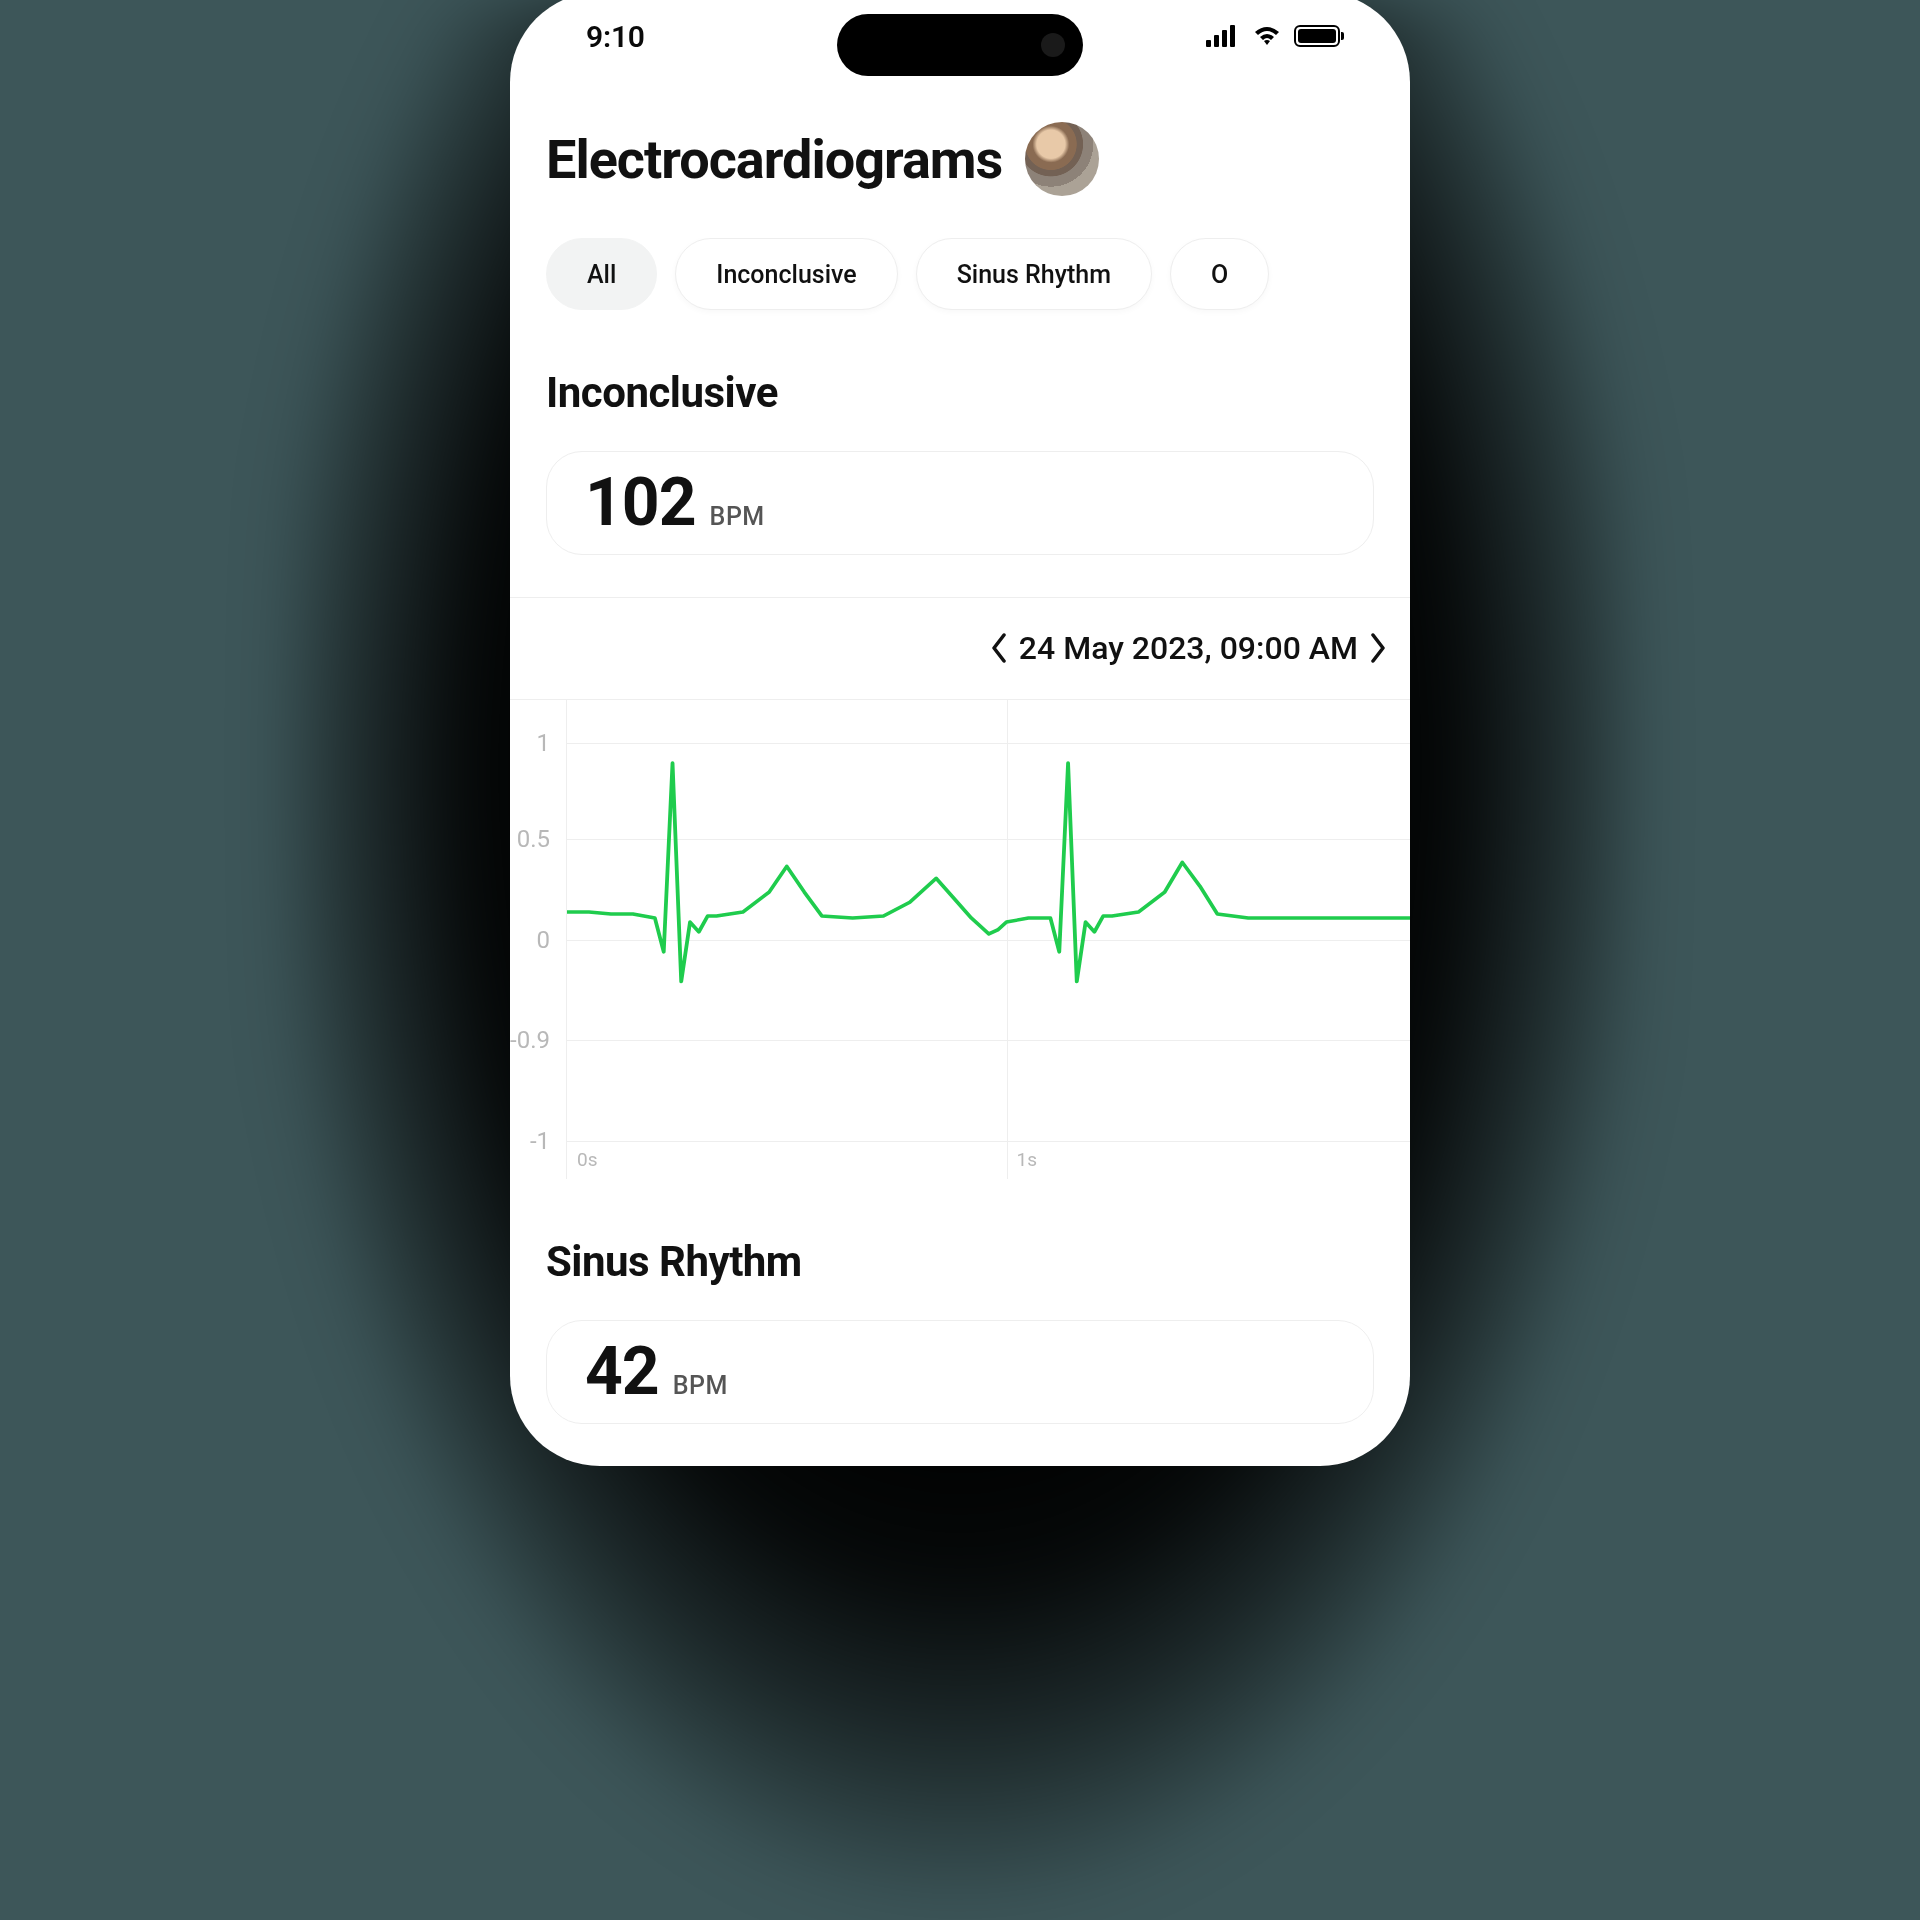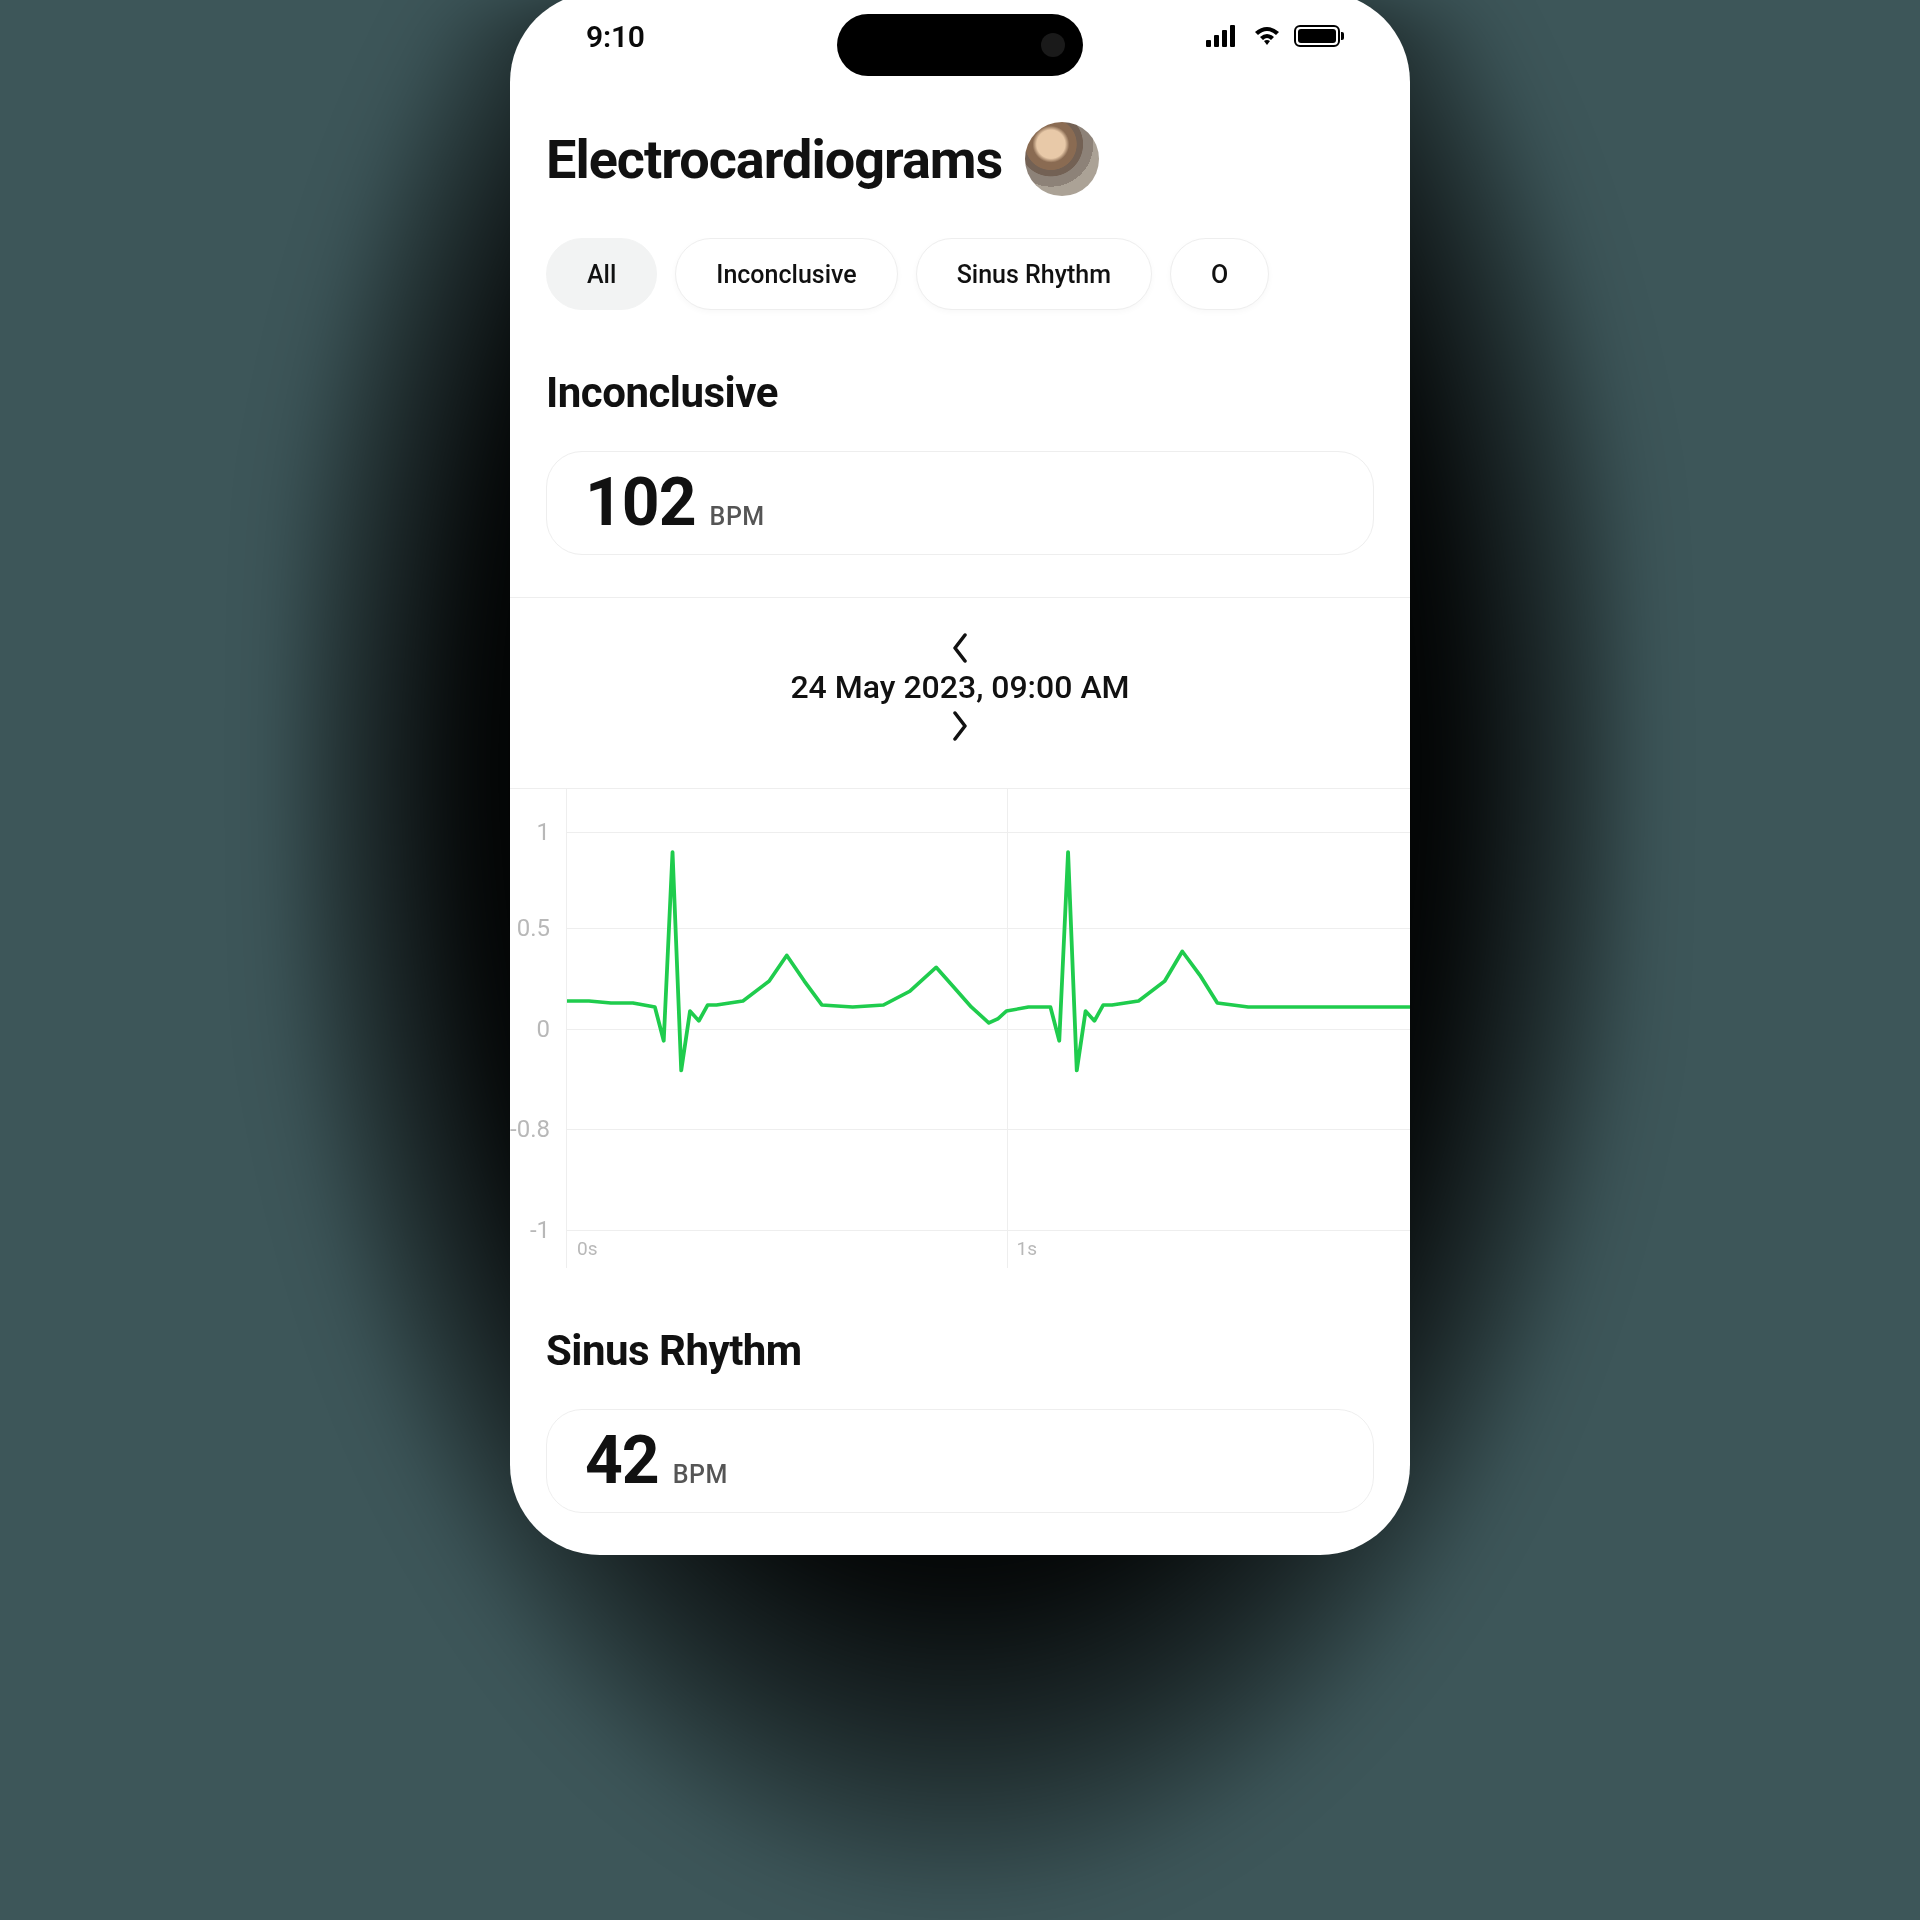--- a/index.html
+++ b/index.html
@@ -164,24 +164,23 @@
     font-weight: 500;
     color: #555;
     letter-spacing: 0.5px;
   }
   .date-row {
     display: flex;
     align-items: center;
     justify-content: flex-end;
     border-top: 1.5px solid #eee;
     padding: 30px 6px 30px 6px;
-    margin: 12px -36px;
+    margin: 1px -36px;
     padding-left: 36px;
     padding-right: 36px;
-    flex-direction: column;
   }
   .arrow {
     width: 40px;
     height: 40px;
     display: flex;
     align-items: center;
     justify-content: center;
     color: #111;
   }
   .arrow svg { width: 18px; height: 30px; }
@@ -318,21 +317,21 @@
           </svg>
       </div>
     </div>
 
     <div class="chart">
       <div class="chart-grid">
         <div class="ycol">
           <div class="ytick" style="top:9%">1</div>
           <div class="ytick" style="top:29%">0.5</div>
           <div class="ytick" style="top:50%">0</div>
-          <div class="ytick" style="top:71%">-0.8</div>
+          <div class="ytick" style="top:71%">-0.9</div>
           <div class="ytick" style="top:92%">-1</div>
         </div>
         <div class="plot" id="plot">
           <div class="vgrid"></div>
           <div class="hgrid" style="top:9%"></div>
           <div class="hgrid" style="top:29%"></div>
           <div class="hgrid" style="top:50%"></div>
           <div class="hgrid" style="top:71%"></div>
           <div class="hgrid" style="top:92%"></div>
           <div class="xlabel" style="left:10px">0s</div>

